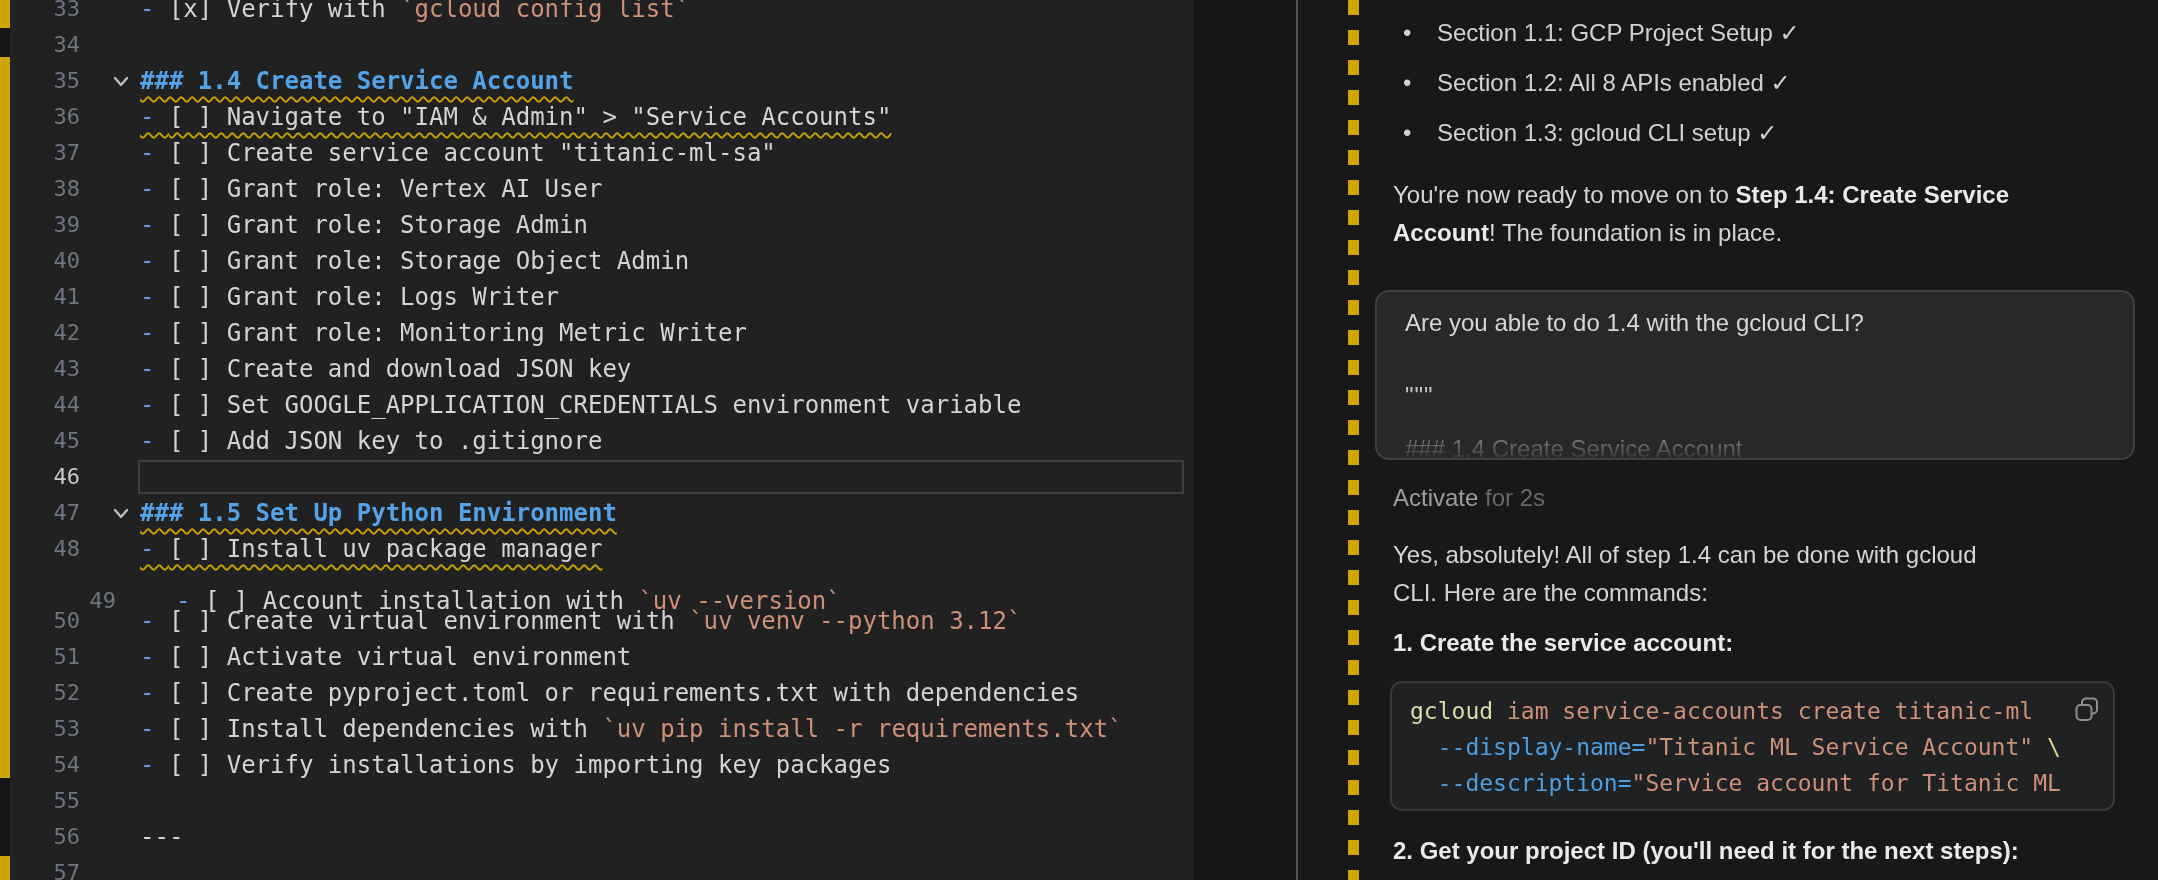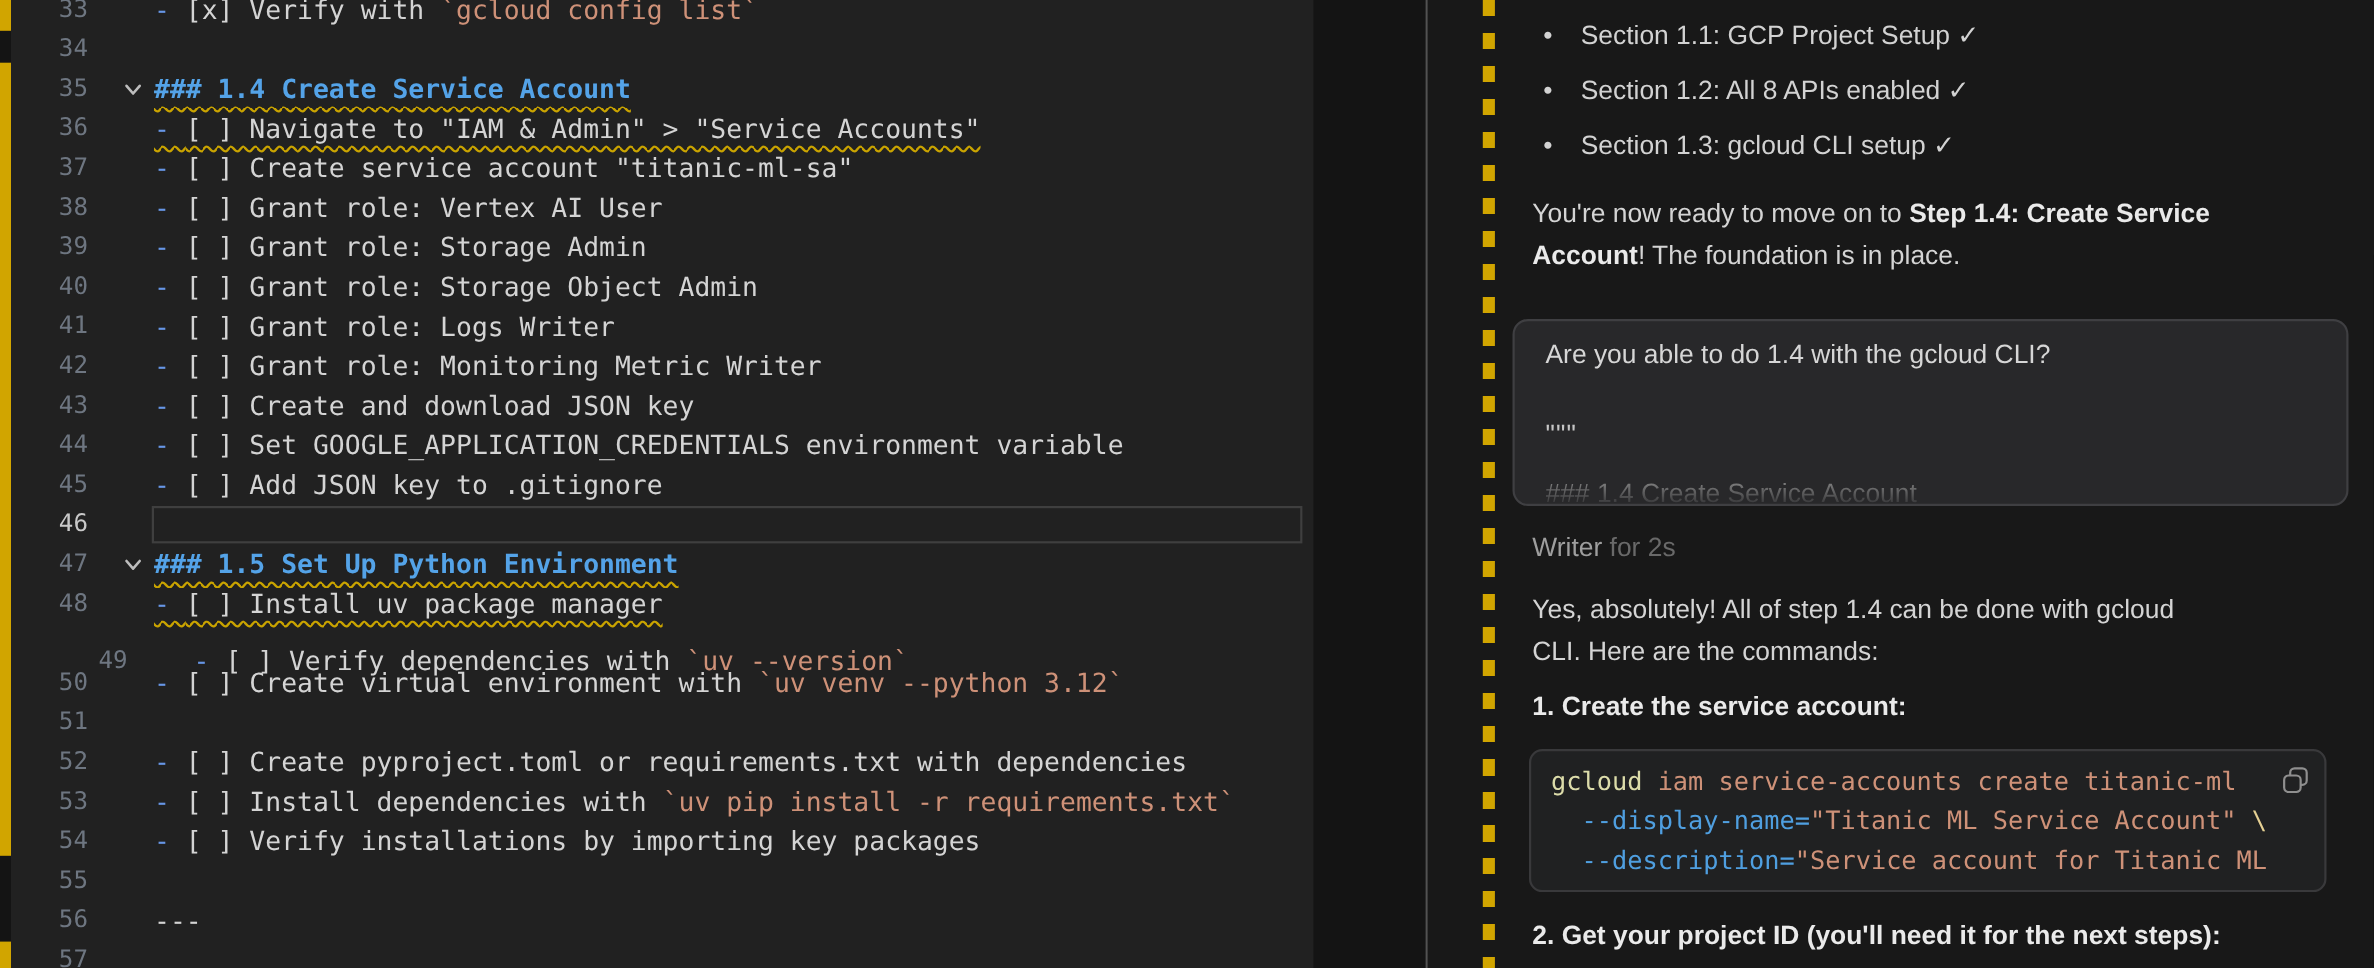--- a/index.html
+++ b/index.html
@@ -135,28 +135,29 @@
             <polyline points="5,8 11,15 17,8" fill="none" stroke="#bdbdbd" stroke-width="2.4" stroke-linecap="round" stroke-linejoin="round"></polyline>
           </svg></span>
         <span class="ltext sq"><span class="s-h">### 1.5 Set Up Python Environment</span></span>
       </div>
       <div class="row" style="top: 531px;">
         <span class="num">48</span>
         <span class="ltext sq"><span class="s-d">- </span><span class="s-w">[ ] Install uv package manager</span></span>
       </div>
       <div class="row" style="top: 583px; margin-left: 36px;">
         <span class="num">49</span>
-        <span class="ltext"><span class="s-d">- </span><span class="s-w">[ ] Verify dependencies with </span><span class="s-c">`uv --version`</span></span>
+        <span class="ltext"><span class="s-d">- </span><span class="s-w">[ ] Account installation with </span><span class="s-c">`uv --version`</span></span>
       </div>
       <div class="row" style="top: 603px;">
         <span class="num">50</span>
         <span class="ltext"><span class="s-d">- </span><span class="s-w">[ ] Create virtual environment with </span><span class="s-c">`uv venv --python 3.12`</span></span>
       </div>
       <div class="row" style="top: 639px;">
         <span class="num">51</span>
+        <span class="ltext"><span class="s-d">- </span><span class="s-w">[ ] Activate virtual environment</span></span>
       </div>
       <div class="row" style="top: 675px;">
         <span class="num">52</span>
         <span class="ltext"><span class="s-d">- </span><span class="s-w">[ ] Create pyproject.toml or requirements.txt with dependencies</span></span>
       </div>
       <div class="row" style="top: 711px;">
         <span class="num">53</span>
         <span class="ltext"><span class="s-d">- </span><span class="s-w">[ ] Install dependencies with </span><span class="s-c">`uv pip install -r requirements.txt`</span></span>
       </div>
       <div class="row" style="top: 747px;">
@@ -188,21 +189,21 @@
           <div class="bullet-item"><span class="bullet-dot">•</span>Section 1.1: GCP Project Setup ✓</div>
           <div class="bullet-item"><span class="bullet-dot">•</span>Section 1.2: All 8 APIs enabled ✓</div>
           <div class="bullet-item"><span class="bullet-dot">•</span>Section 1.3: gcloud CLI setup ✓</div>
         </div>
         <div class="para p-first"><span>You're now ready to move on to </span><span class="b">Step 1.4: Create Service</span><br><span class="b">Account</span><span>! The foundation is in place.</span></div>
         <div class="userbox">
           <div class="ub-line1">Are you able to do 1.4 with the gcloud CLI?</div>
           <div class="ub-quotes">"""</div>
           <div class="ub-fade">### 1.4 Create Service Account</div>
         </div>
-        <div class="thought"><span class="tl">Writer</span><span class="td"> for 2s</span></div>
+        <div class="thought"><span class="tl">Activate</span><span class="td"> for 2s</span></div>
         <div class="para p-yes"><span>Yes, absolutely! All of step 1.4 can be done with gcloud</span><br><span>CLI. Here are the commands:</span></div>
         <div class="h-step">1. Create the service account:</div>
         <div class="codeblock">
           <div class="codeline"><span class="c-kw">gcloud</span><span class="c-str"> iam service-accounts create titanic-ml</span></div>
           <div class="codeline"><span class="c-plain">  </span><span class="c-flag">--display-name=</span><span class="c-str">"Titanic ML Service Account"</span><span class="c-esc"> \</span></div>
           <div class="codeline"><span class="c-plain">  </span><span class="c-flag">--description=</span><span class="c-str">"Service account for Titanic ML</span></div>
           <button class="copybtn"><svg width="30" height="30" viewBox="0 0 30 30">
               <rect x="10" y="3.5" width="15" height="15" rx="4" fill="none" stroke="#8f8f8f" stroke-width="2"></rect>
               <rect x="4.5" y="10" width="15" height="15" rx="4" fill="#202122" stroke="#8f8f8f" stroke-width="2"></rect>
             </svg></button>

